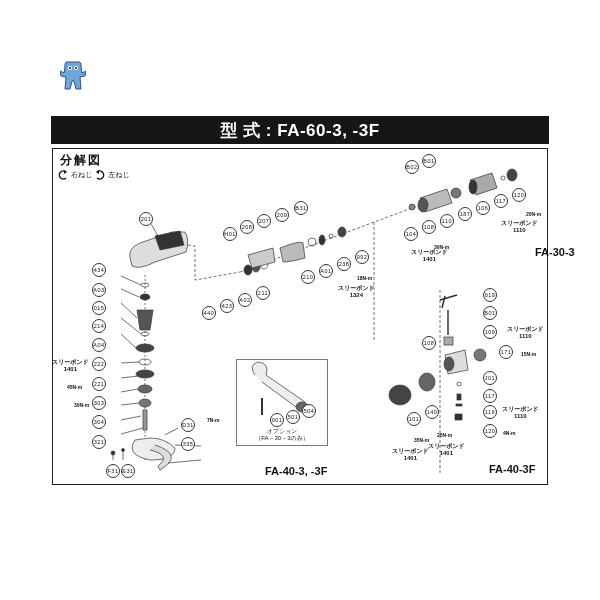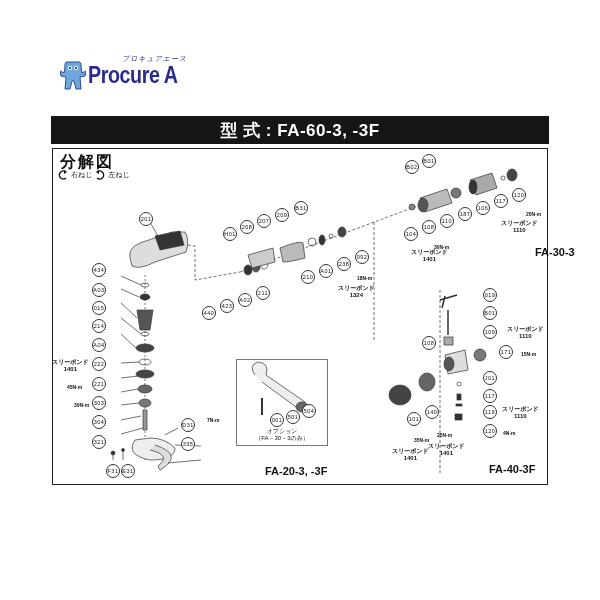--- a/index.html
+++ b/index.html
@@ -4,21 +4,21 @@
 <style>
   html, body { margin:0; padding:0; background:#ffffff; }
   body { width:600px; height:600px; position:relative; overflow:hidden; font-family:"Liberation Sans", sans-serif; color:#111; }
   .logo { position:absolute; left:60px; top:53px; height:36px; display:flex; align-items:flex-end; }
   .logo-mascot { width:26px; height:30px; position:relative; }
   .logo-text { position:relative; margin-left:2px; }
   .logo-kana { position:absolute; left:34px; top:-7px; font-size:7px; color:#2a2f8f; letter-spacing:1px; white-space:nowrap; font-style:italic; }
   .logo-name { font-size:24px; font-weight:bold; color:#2a2a8a; letter-spacing:-0.5px; line-height:28px; font-family:"Liberation Sans", sans-serif; transform:scaleX(0.82); transform-origin:left; display:inline-block; }
   .title-bar { position:absolute; left:51px; top:116px; width:498px; height:28px; background:#161616; color:#fff; display:flex; align-items:center; justify-content:center; font-size:17px; font-weight:bold; letter-spacing:0.5px; }
   .content-box { position:absolute; left:52px; top:148px; width:496px; height:337px; border:1.5px solid #222; box-sizing:border-box; }
-  .sec-title { position:absolute; left:60px; top:152px; font-size:16px; font-weight:bold; letter-spacing:2px; }
+  .sec-title { position:absolute; left:60px; top:152px; font-size:12px; font-weight:bold; letter-spacing:2px; }
   .legend { position:absolute; left:58px; top:170px; font-size:7px; display:flex; align-items:center; gap:3px; }
   .legend svg { display:block; }
   .callout { position:absolute; width:14px; height:14px; border:1px solid #333; border-radius:50%; background:#fff; font-size:5.5px; display:flex; align-items:center; justify-content:center; letter-spacing:0.5px; box-sizing:border-box; }
   .note { position:absolute; font-size:6px; font-weight:bold; text-align:center; line-height:7px; white-space:nowrap; }
   .torque { position:absolute; font-size:5px; font-weight:bold; white-space:nowrap; }
   .model-label { position:absolute; font-size:11px; font-weight:bold; white-space:nowrap; }
   .option-box { position:absolute; left:236px; top:359px; width:92px; height:87px; border:1px solid #777; box-sizing:border-box; }
   .option-caption { position:absolute; left:236px; top:428px; width:92px; text-align:center; font-size:6px; line-height:7px; }
   svg.draw { position:absolute; left:0; top:0; }
 </style>
@@ -27,24 +27,20 @@
 
 <div class="logo">
   <div class="logo-mascot">
     <svg width="26" height="32" viewBox="0 0 26 32">
       <path d="M5 8 Q4 2 9 3 L17 3 Q22 2 21 8 L22 14 L26 12 L25 17 L20 18 L21 30 L16 30 L14 22 L12 22 L10 30 L5 30 L6 18 L1 17 L0 12 L4 14 Z" fill="#6fa6dc" stroke="#2a4d8f" stroke-width="1"></path>
       <circle cx="10" cy="9" r="2" fill="#fff"></circle>
         <circle cx="16" cy="9" r="2" fill="#fff"></circle>
       <circle cx="10" cy="9" r="1" fill="#111"></circle>
         <circle cx="16" cy="9" r="1" fill="#111"></circle>
     </svg>
-  </div>
-  <div class="logo-text">
-    <span class="logo-kana">プロキュアエース</span>
-    <span class="logo-name">Procure A</span>
   </div>
 </div>
 
 <div class="title-bar">
   <span>型 式 : FA-60-3, -3F</span>
 </div>
 
 <div class="content-box"></div>
 <div class="sec-title">分解図</div>
 
@@ -230,14 +226,14 @@
 <div class="torque" style="left:207px;top:417px;">7N·m</div>
 <div class="torque" style="left:357px;top:275px;">18N·m</div>
 <div class="torque" style="left:434px;top:244px;">30N·m</div>
 <div class="torque" style="left:526px;top:211px;">20N·m</div>
 <div class="torque" style="left:521px;top:351px;">15N·m</div>
 <div class="torque" style="left:414px;top:437px;">35N·m</div>
 <div class="torque" style="left:437px;top:432px;">25N·m</div>
 <div class="torque" style="left:503px;top:430px;">4N·m</div>
 
 <div class="model-label" style="left:491px;top:246px;padding-left:44px;">FA-30-3</div>
-<div class="model-label" style="left:265px;top:465px;">FA-20-3, -3F</div>
+<div class="model-label" style="left:265px;top:465px;">FA-40-3, -3F</div>
 <div class="model-label" style="left:489px;top:463px;">FA-40-3F</div>
 
 </body></html>

